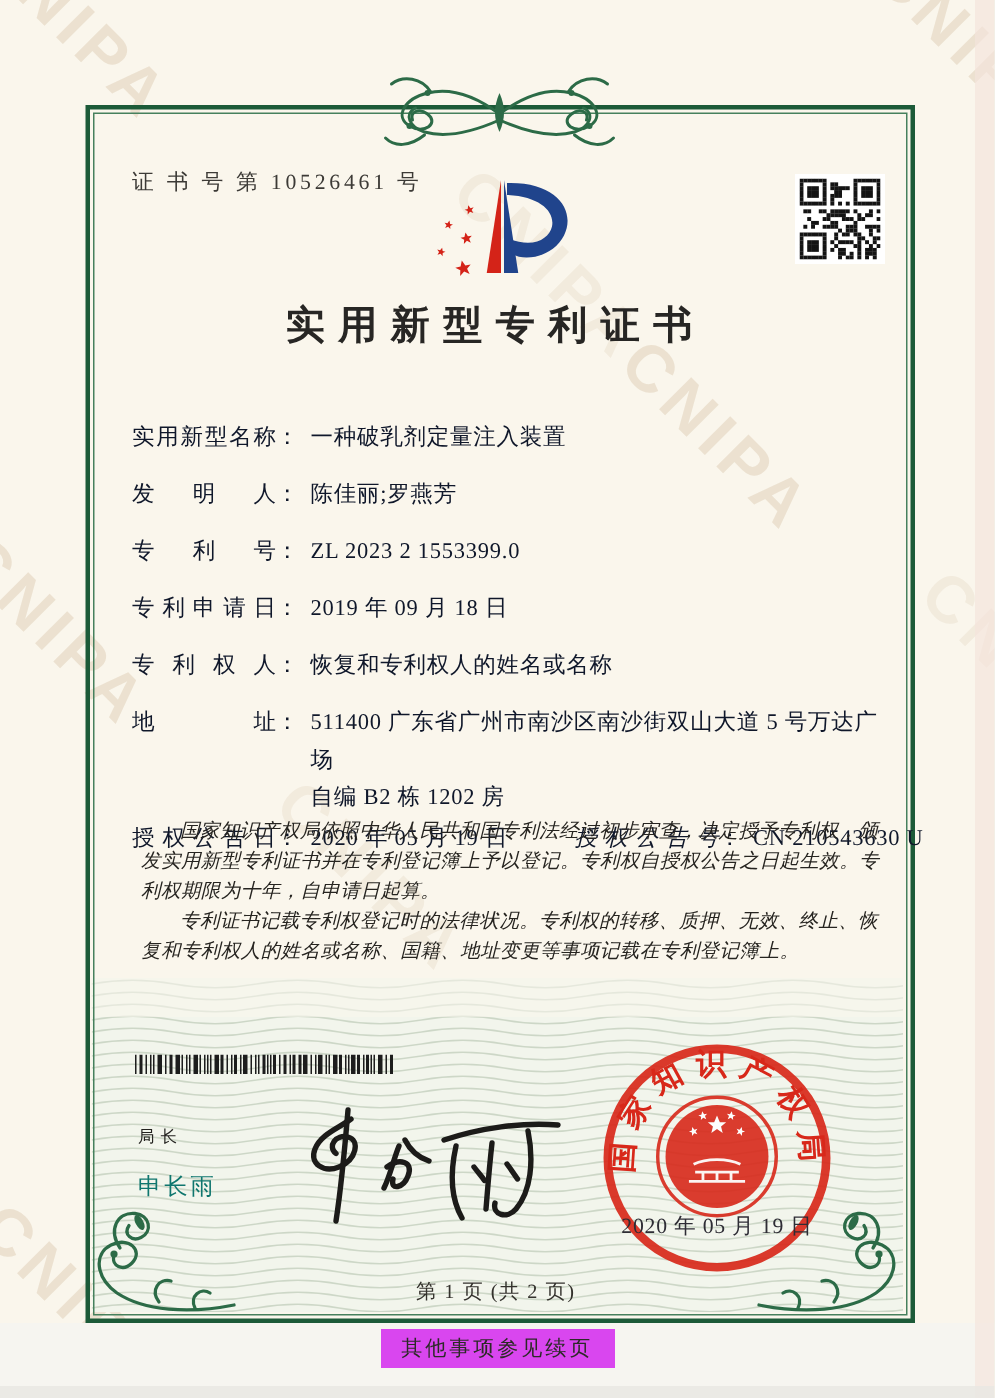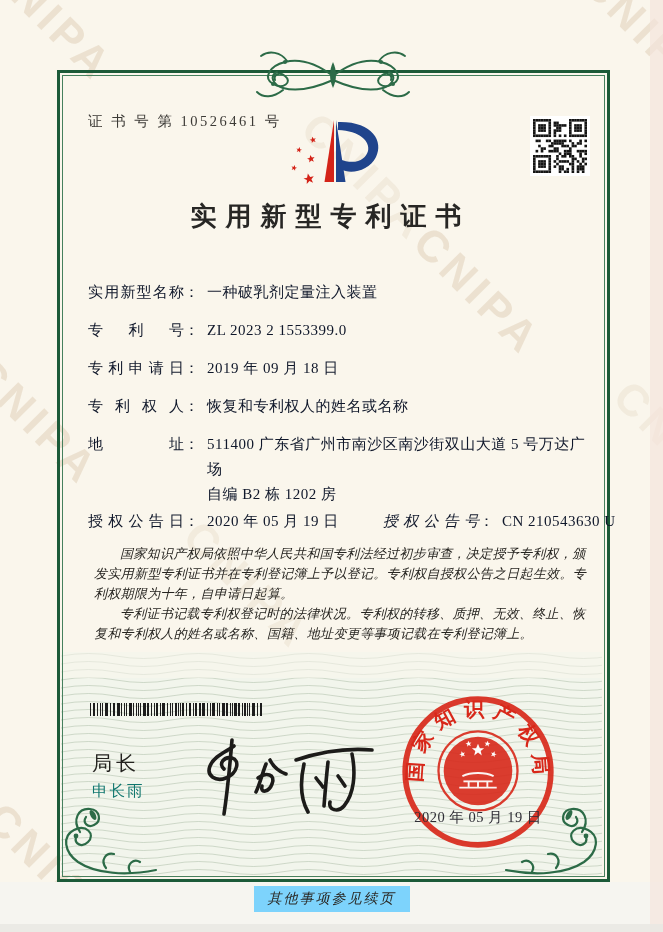--- a/index.html
+++ b/index.html
@@ -41,36 +41,36 @@
   .addr-val{white-space:normal;width:385px;}
   .grant-pair2{margin-left:26px;font-style:italic;}
 
   .paras{position:absolute;left:94px;top:544px;width:494px;font-size:13px;line-height:20px;
       color:#262420;font-style:italic;letter-spacing:.3px;}
   .paras p{margin:0;text-indent:2em;}
 
   .barcode{position:absolute;left:90px;top:703px;width:174px;height:13px;}
 
   .sig-title{position:absolute;left:92px;top:750px;font-family:"Liberation Sans","DejaVu Sans",sans-serif;
-      font-size:20px;letter-spacing:4px;color:#23221f;}
+      font-size:11px;letter-spacing:4px;color:#23221f;}
   .sig-name{position:absolute;left:92px;top:781px;font-family:"Liberation Sans","DejaVu Sans",sans-serif;
       font-size:15.5px;letter-spacing:2px;color:#0f766e;}
   .signature{position:absolute;left:196px;top:736px;width:186px;height:82px;}
 
   .seal{position:absolute;left:400px;top:694px;width:156px;height:156px;}
   .seal-date{position:absolute;left:400px;top:808px;width:156px;text-align:center;
       font-size:14.5px;letter-spacing:.5px;color:#2e2d35;white-space:nowrap;}
 
   .page-info{position:absolute;left:57px;top:852px;width:547px;text-align:center;
       font-size:13.5px;letter-spacing:1px;color:#33312c;}
 
   .below-strip{position:absolute;left:0;top:882px;width:663px;height:50px;background:#f6f5f0;}
   .cont-note{position:absolute;left:0;top:886px;width:663px;text-align:center;}
-  .cont-note span{display:inline-block;background:#7dd3fc;padding:4px 14px;font-size:14px;
-      font-style:italic;letter-spacing:2px;color:#2b2a26;}
+  .cont-note span{display:inline-block;background:#d946ef;padding:4px 14px;font-size:14px;
+      letter-spacing:2px;color:#2b2a26;}
 
   .orn{position:absolute;}
   .orn-top{left:253px;top:46px;width:160px;height:58px;}
   .orn-bl{left:46px;top:806px;width:112px;height:74px;}
   .orn-br{left:504px;top:806px;width:112px;height:74px;transform:scaleX(-1);}
 </style>
 </head>
 <body>
 
 <div class="page">
@@ -370,20 +370,23 @@
       <rect x="19" y="20" width="1.02" height="1.02" fill="#141414"></rect>
     </svg>
 
   <div class="cert-title">实用新型专利证书</div>
 
   <div class="fields">
     <div class="field-row">
       <span class="f-label">实用新型名称</span><span class="f-colon">：</span><span class="f-value">一种破乳剂定量注入装置</span>
     </div>
     <div class="field-row">
+      <span class="f-label">发明人</span><span class="f-colon">：</span><span class="f-value">陈佳丽;罗燕芳</span>
+    </div>
+    <div class="field-row">
       <span class="f-label">专利号</span><span class="f-colon">：</span><span class="f-value">ZL 2023 2 1553399.0</span>
     </div>
     <div class="field-row">
       <span class="f-label">专利申请日</span><span class="f-colon">：</span><span class="f-value">2019 年 09 月 18 日</span>
     </div>
     <div class="field-row">
       <span class="f-label">专利权人</span><span class="f-colon">：</span><span class="f-value">恢复和专利权人的姓名或名称</span>
     </div>
     <div class="field-row addr-row">
       <span class="f-label">地址</span><span class="f-colon">：</span><span class="f-value addr-val"><span>511400 广东省广州市南沙区南沙街双山大道 5 号万达广场</span><br><span>自编 B2 栋 1202 房</span></span>
@@ -494,20 +497,21 @@
       <g stroke="#fff" stroke-width="1.8" fill="none" opacity=".95">
         <path d="M60,79 C68,75 82,75 90,79"></path>
         <path d="M61,84 H89"></path>
         <path d="M57,90 H93"></path>
         <path d="M66,84 V90 M75,84 V90 M84,84 V90"></path>
       </g>
     </g>
   </svg>
   <div class="seal-date">2020 年 05 月 19 日</div>
 
+  <div class="page-info">第 1 页 (共 2 页)</div>
 
   <div class="below-strip"></div>
   <div class="cont-note">
     <span>其他事项参见续页</span>
   </div>
 
   <div class="edge-right"></div>
   <div class="edge-bottom"></div>
 </div>
 

